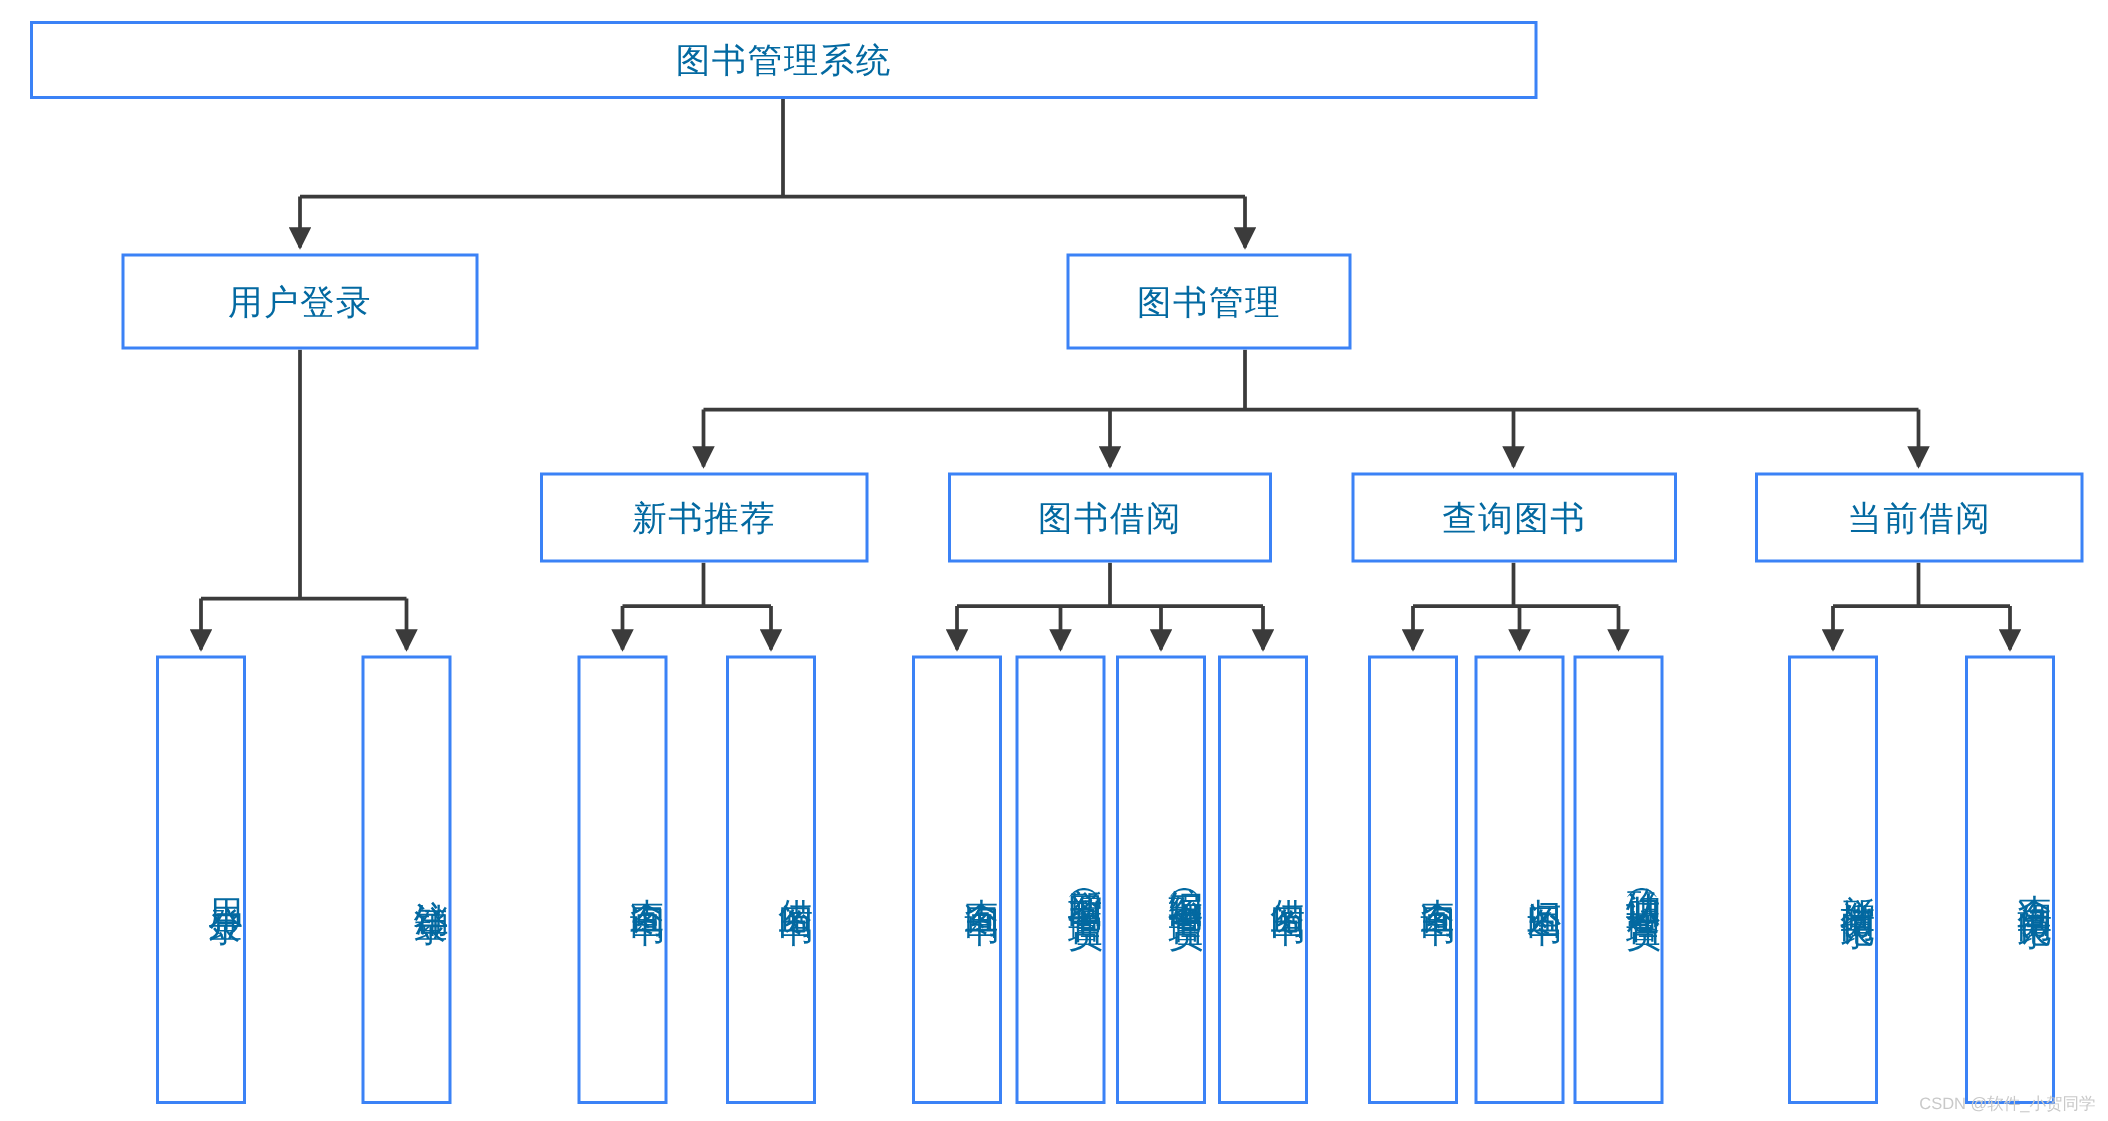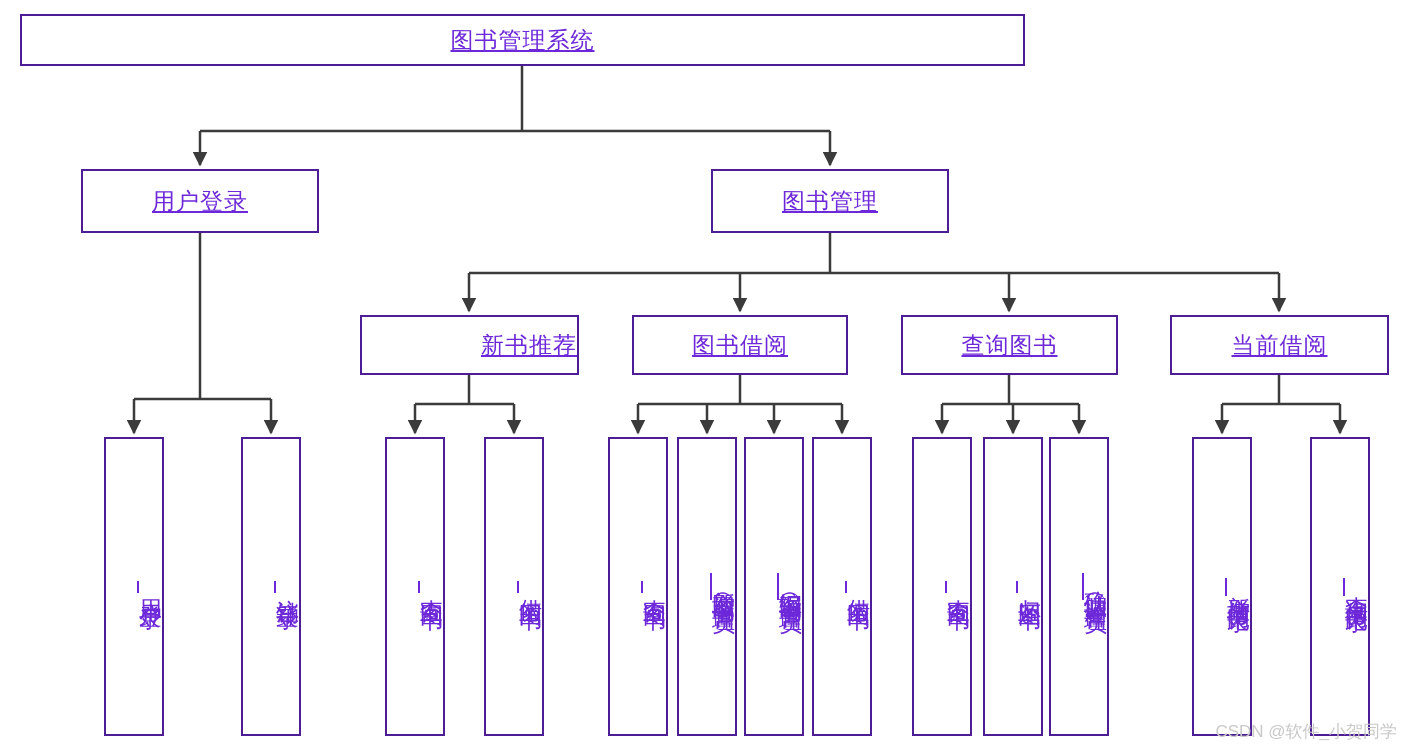--- a/index.html
+++ b/index.html
@@ -21,27 +21,26 @@
     position: absolute;
     left: 0;
     top: 0;
     width: 1405px;
     height: 747px;
     pointer-events: none;
   }
   .node {
     position: absolute;
     box-sizing: border-box;
-    border: 2px solid #4c1d95;
+    border: 2px solid #3b82f6;
     background: #ffffff;
     display: flex;
     align-items: center;
     justify-content: center;
-    color: #6d28d9;
-    text-decoration: underline;
+    color: #0369a1;
   }
   .node.h {
     font-size: 23px;
     letter-spacing: 1px;
   }
   .node.v {
     font-size: 23px;
     writing-mode: vertical-rl;
     text-orientation: upright;
     letter-spacing: 3px;
@@ -53,21 +52,21 @@
   .node.v .vtext {
     writing-mode: vertical-rl;
     text-orientation: upright;
     line-height: 1.0;
     white-space: nowrap;
   }
   .watermark {
     position: absolute;
     right: 8px;
     bottom: 4px;
-    font-size: 17px;
+    font-size: 11px;
     color: #c9c9c9;
     white-space: nowrap;
     pointer-events: none;
   }
 </style>
 </head>
 <body>
 
 <div id="canvas">
 
@@ -115,27 +114,27 @@
   </svg>
 
   <div class="node h" id="root-node" style="left: 20px; top: 14px; width: 1005px; height: 52px;">
     <span>图书管理系统</span>
   </div>
 
   <div id="level2-host">
       <div class="node h" style="left: 81px; top: 169px; width: 238px; height: 64px;">
         <span>用户登录</span>
       </div>
-      <div class="node h" style="left: 711px; top: 169px; width: 238px; height: 64px;">
+      <div class="node h" style="left: 711px; top: 169px; width: 190px; height: 64px;">
         <span>图书管理</span>
       </div>
     </div>
 
   <div id="level3-host">
-      <div class="node h" style="left: 360px; top: 315px; width: 219px; height: 60px; justify-content: flex-end;">
+      <div class="node h" style="left: 360px; top: 315px; width: 219px; height: 60px;">
         <span>新书推荐</span>
       </div>
       <div class="node h" style="left: 632px; top: 315px; width: 216px; height: 60px;">
         <span>图书借阅</span>
       </div>
       <div class="node h" style="left: 901px; top: 315px; width: 217px; height: 60px;">
         <span>查询图书</span>
       </div>
       <div class="node h" style="left: 1170px; top: 315px; width: 219px; height: 60px;">
         <span>当前借阅</span>

